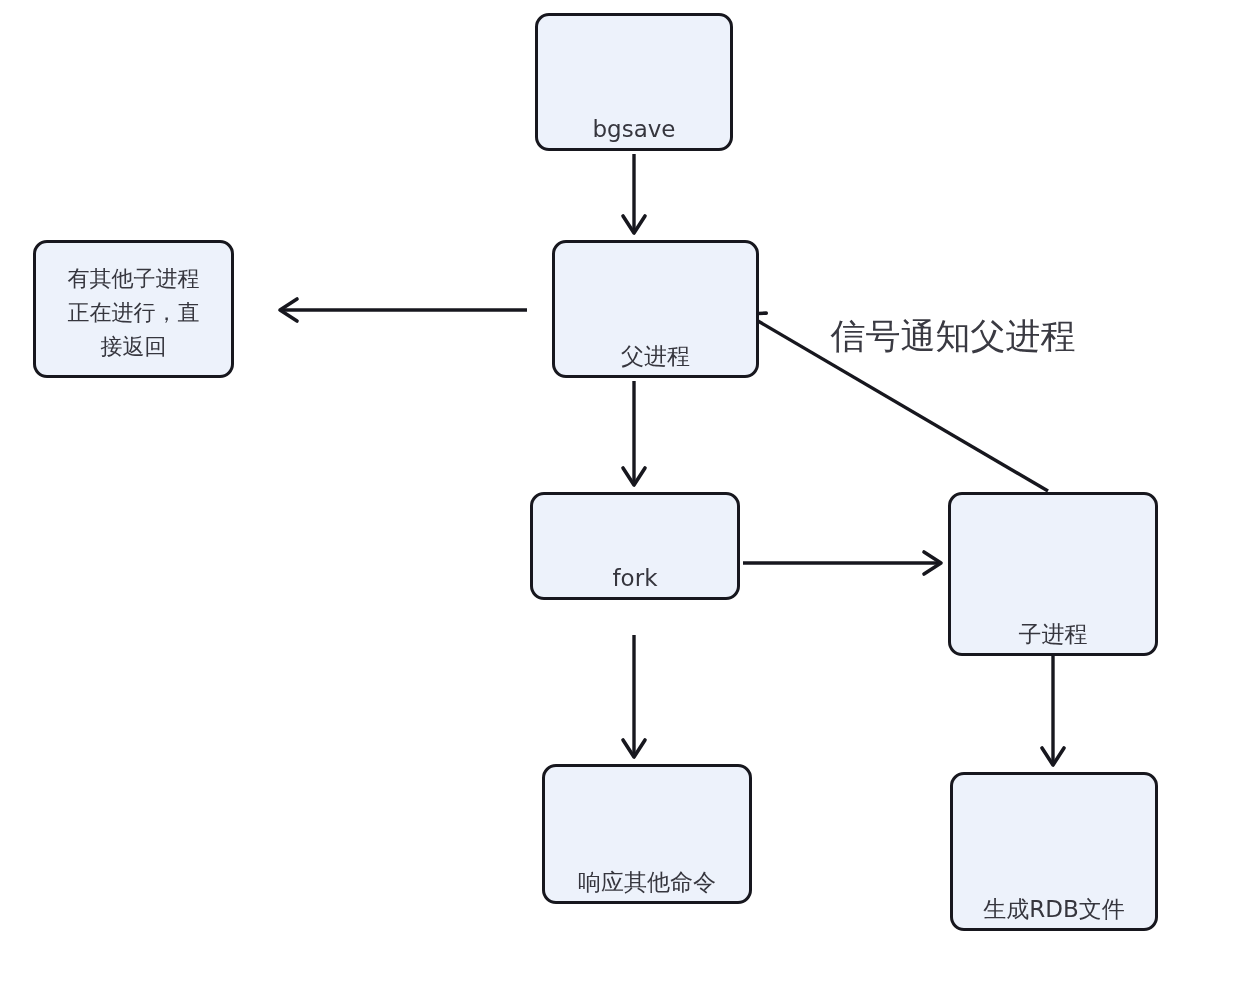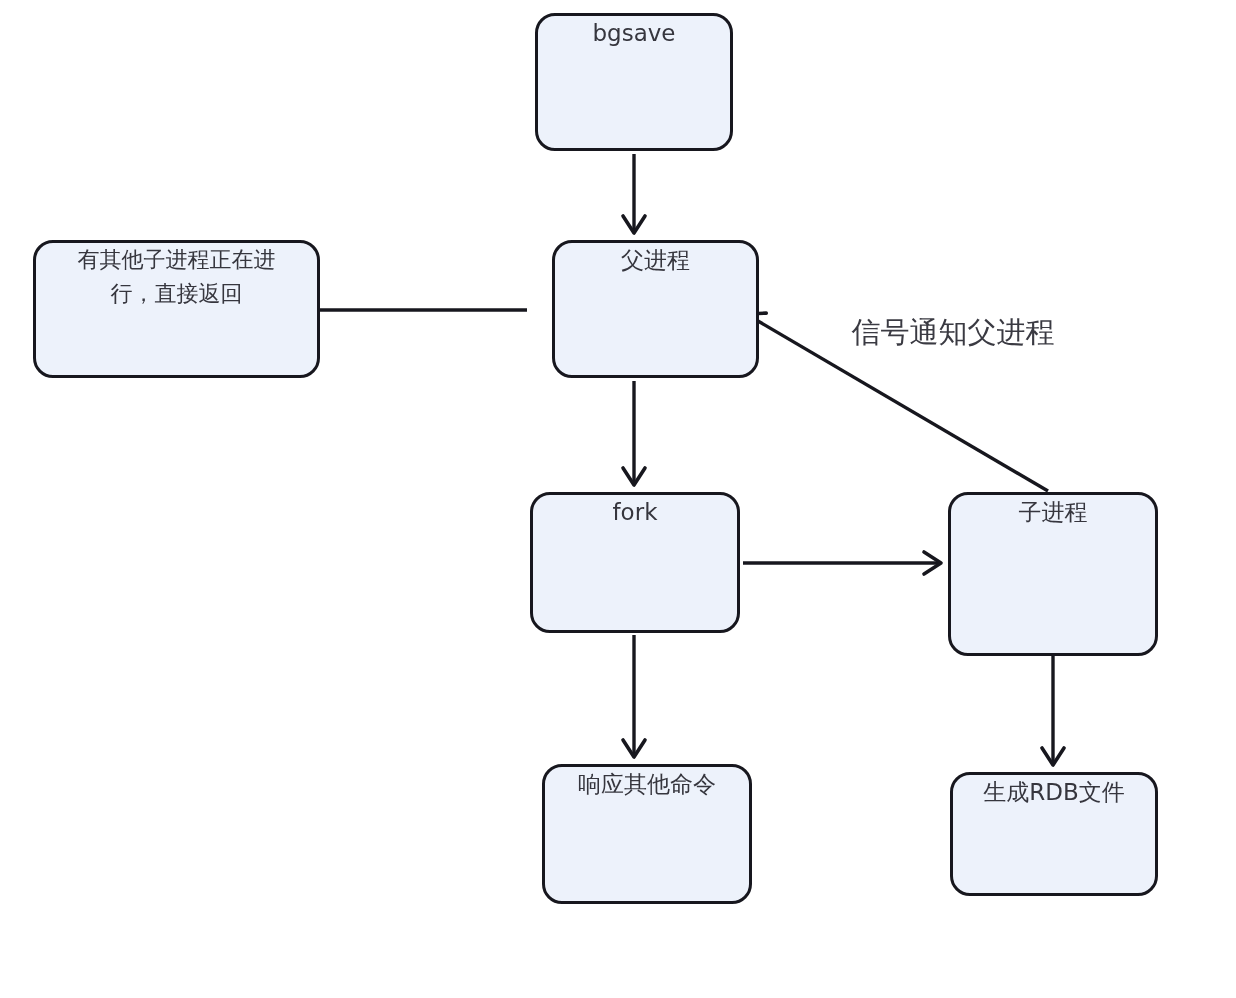--- a/index.html
+++ b/index.html
@@ -21,43 +21,43 @@
     top: 0;
     width: 1236px;
     height: 998px;
     pointer-events: none;
   }
   .node {
     position: absolute;
     box-sizing: border-box;
     background: #edf2fb;
     border: 3.5px solid #17171e;
-    border-radius: 20px;
+    border-radius: 14px;
     display: flex;
-    align-items: flex-start;
+    align-items: flex-end;
     justify-content: center;
     text-align: center;
     color: #36363e;
     font-size: 23px;
     line-height: 1.55;
   }
   .node-bgsave        { left: 535px; top:  13px; width: 198px; height: 138px; }
-  .node-return-direct { left:  33px; top: 240px; width: 287px; height: 138px; padding: 0 22px; font-size: 22px; }
+  .node-return-direct { left:  33px; top: 240px; width: 201px; height: 138px; padding: 11px 22px; font-size: 22px; }
   .node-parent        { left: 552px; top: 240px; width: 207px; height: 138px; }
-  .node-fork          { left: 530px; top: 492px; width: 210px; height: 141px; }
+  .node-fork          { left: 530px; top: 492px; width: 210px; height: 108px; }
   .node-child         { left: 948px; top: 492px; width: 210px; height: 164px; }
   .node-respond       { left: 530px; top: 764px; width: 210px; height: 140px; margin-left: 12px; }
-  .node-rdb           { left: 950px; top: 772px; width: 208px; height: 124px; }
+  .node-rdb           { left: 950px; top: 772px; width: 208px; height: 159px; }
   .edge-label {
     position: absolute;
     left: 828px;
     top: 313px;
     width: 250px;
     text-align: center;
-    font-size: 29px;
+    font-size: 35px;
     color: #3a3a42;
     white-space: nowrap;
   }
 </style>
 </head>
 <body>
 
 <div class="canvas">
 
   <svg class="edges-layer" width="1236" height="998" viewBox="0 0 1236 998" xmlns="http://www.w3.org/2000/svg">

